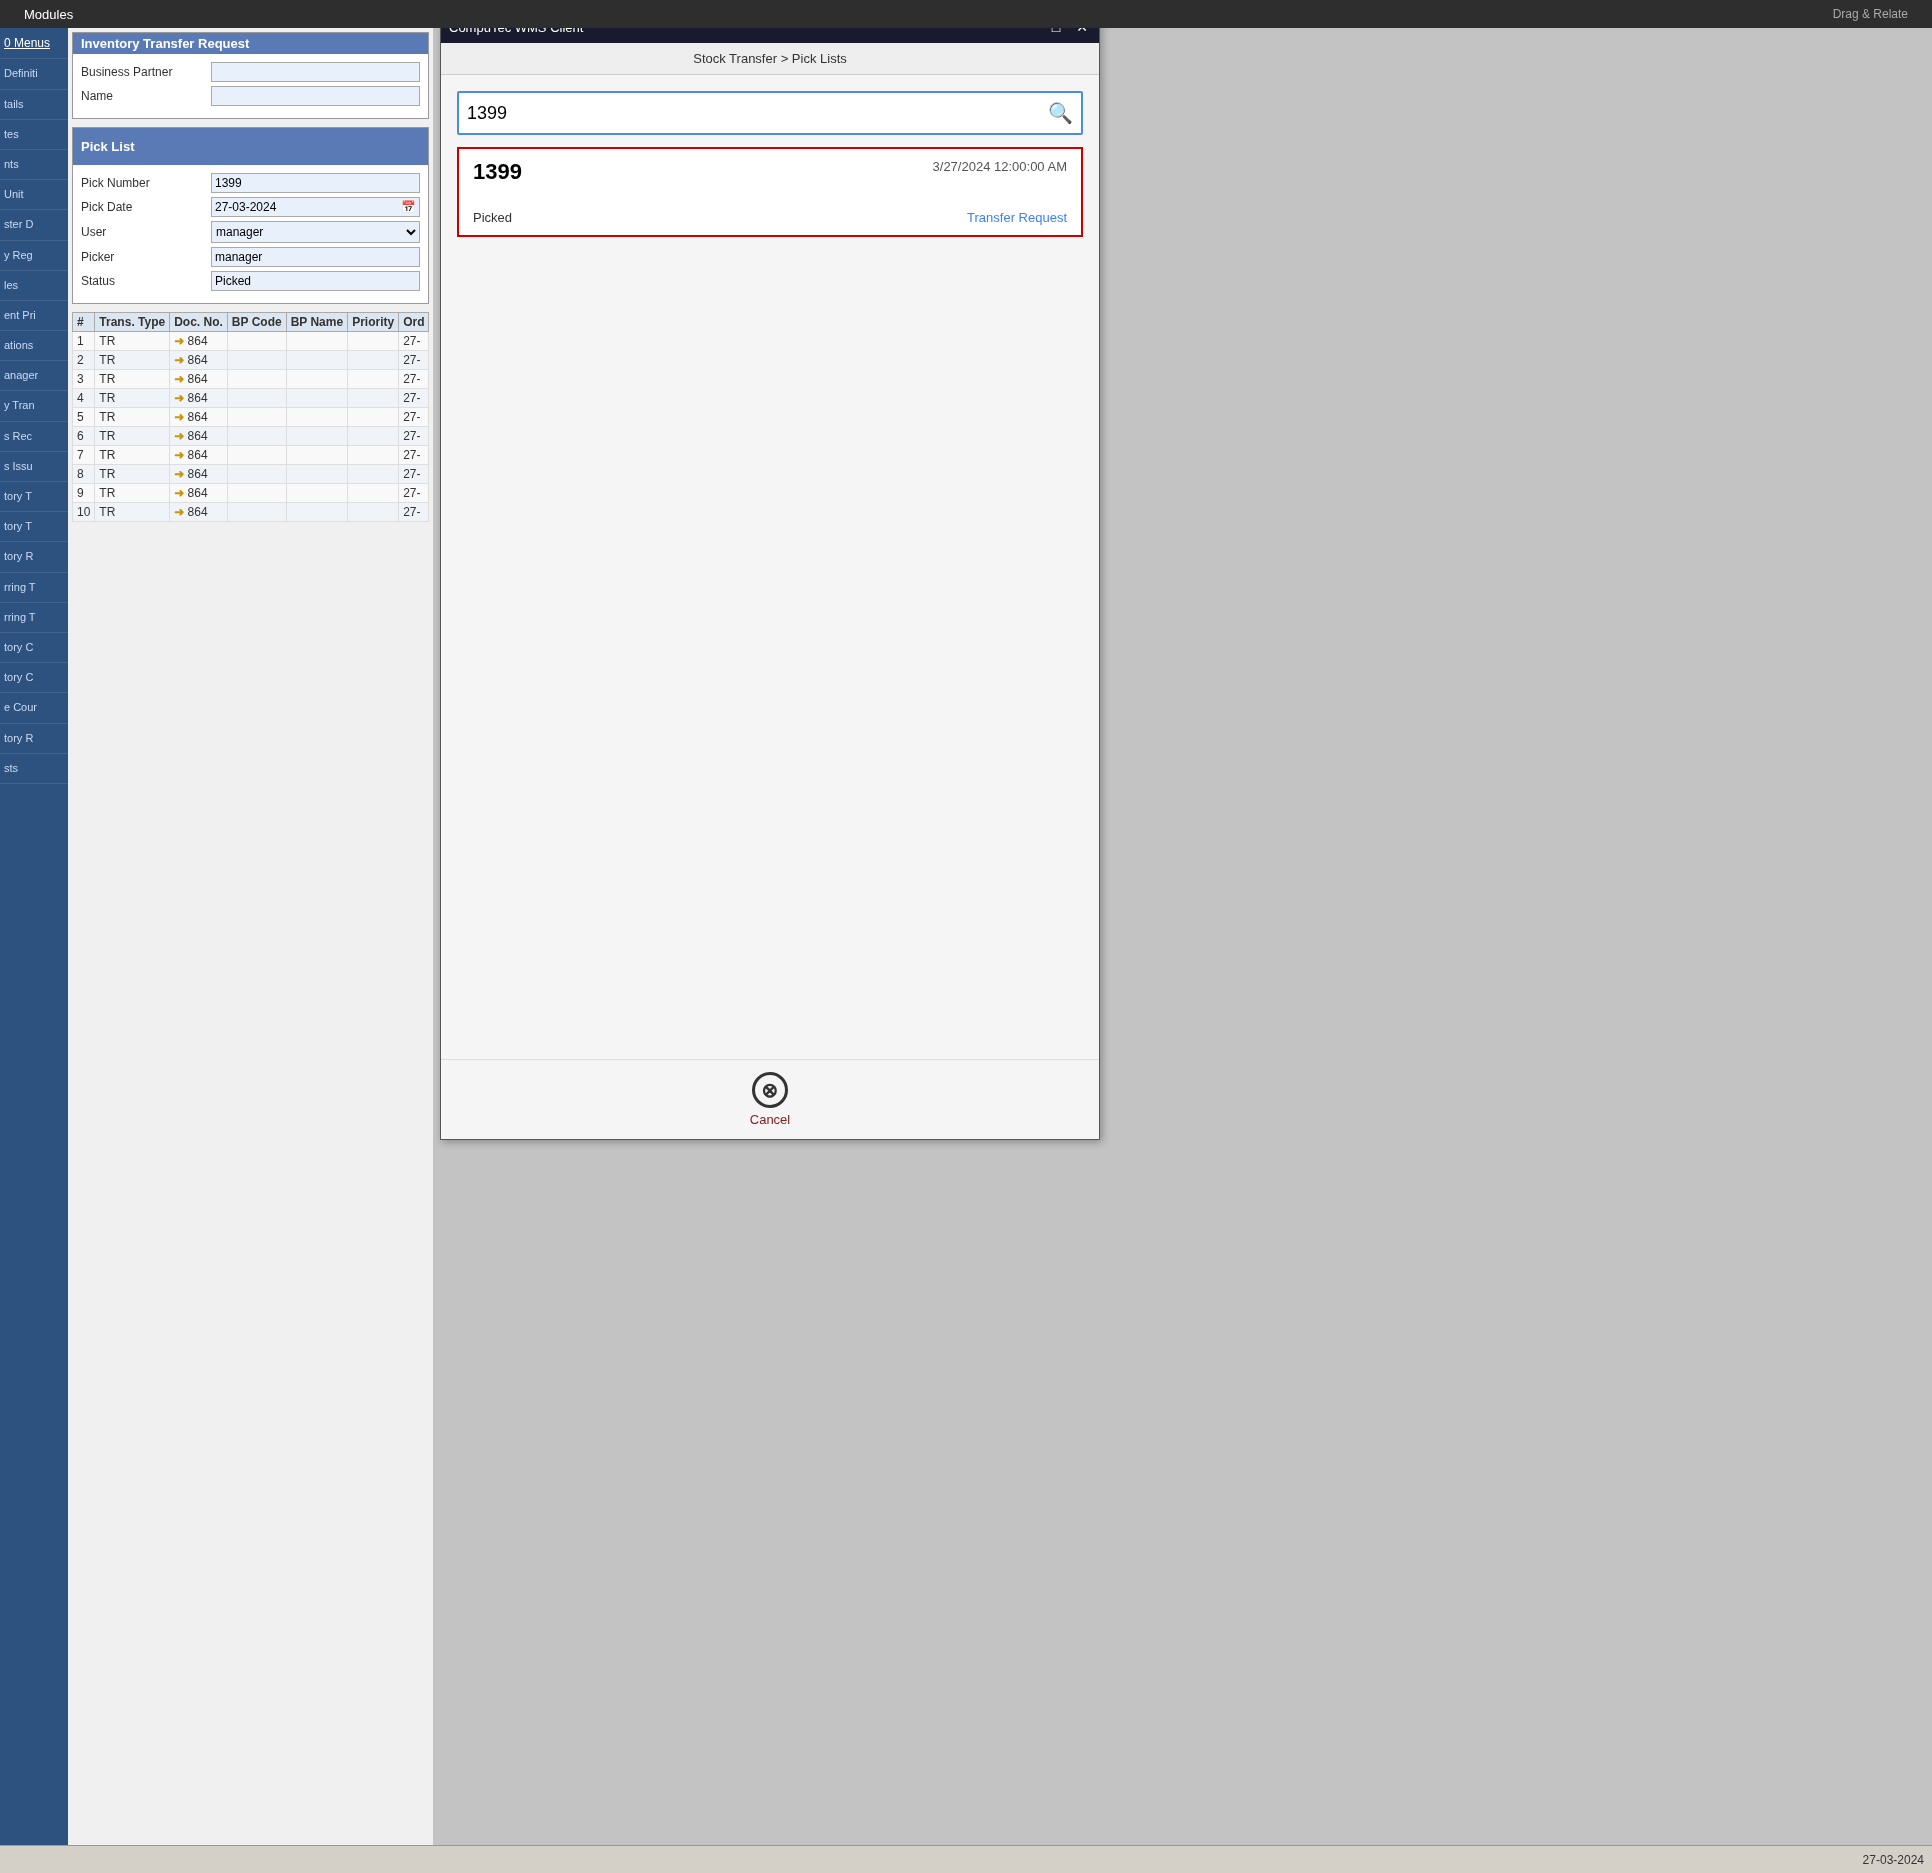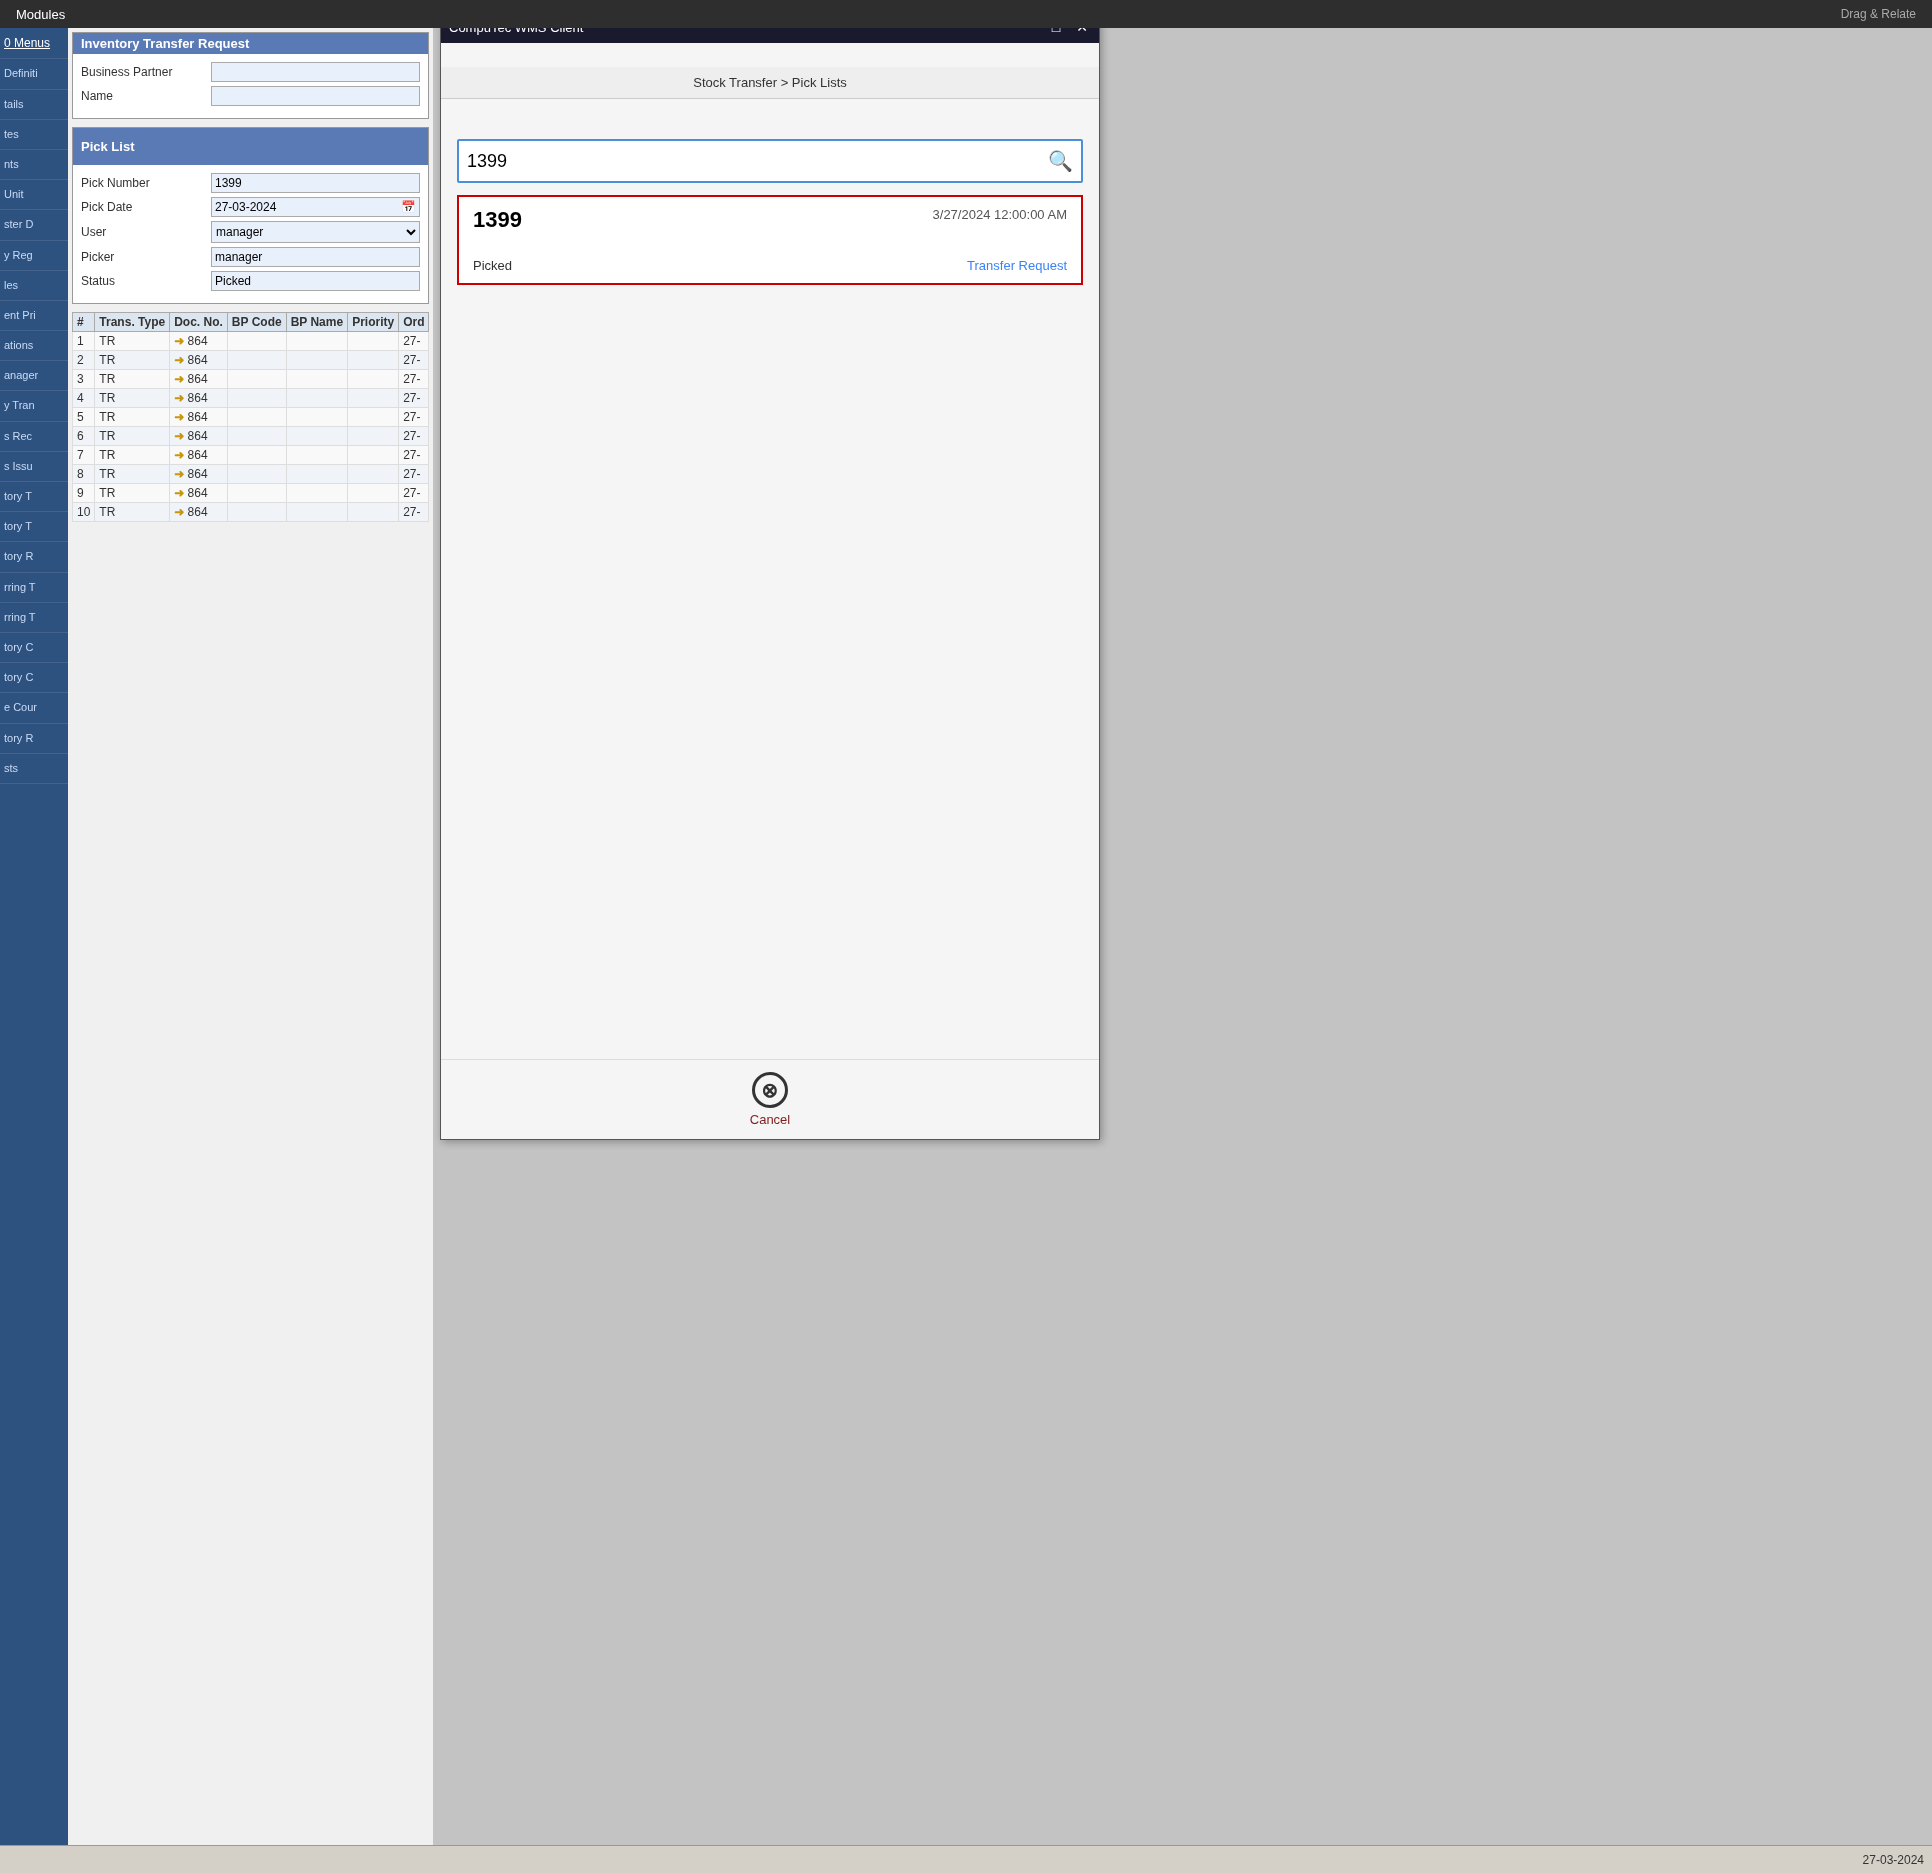--- a/index.html
+++ b/index.html
@@ -133,21 +133,20 @@
       position: absolute;
       left: 440px;
       top: 10px;
       width: 660px;
       height: 1130px;
       background: #f5f5f5;
       border: 1px solid #555;
       display: flex;
       flex-direction: column;
       box-shadow: 2px 2px 8px rgba(0,0,0,0.3);
-      gap: 24px;
     }
 
     .wms-titlebar {
       background: #1a1a2e;
       color: #fff;
       display: flex;
       align-items: center;
       padding: 0 8px;
       height: 32px;
       justify-content: space-between;
@@ -375,21 +374,21 @@
 
     .sap-topbar {
       position: absolute;
       left: 0;
       top: 0;
       width: 1932px;
       height: 28px;
       background: #2e2e2e;
       display: flex;
       align-items: center;
-      padding: 0 16px;
+      padding: 0 24px;
       color: #fff;
       font-size: 13px;
       z-index: 10;
     }
   </style>
 </head>
 <body>
 
 <div class="full-screen"></div>
 

